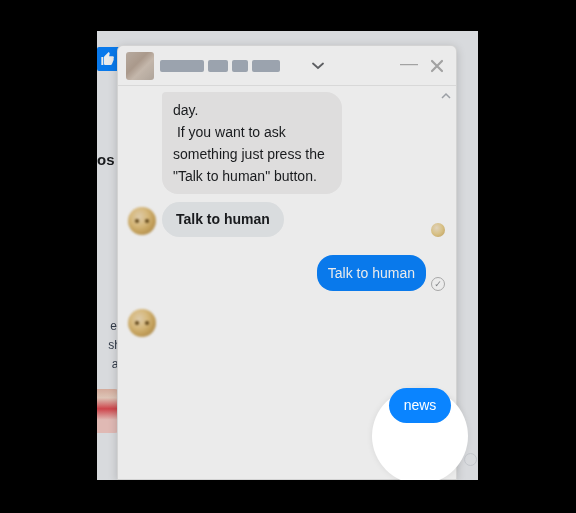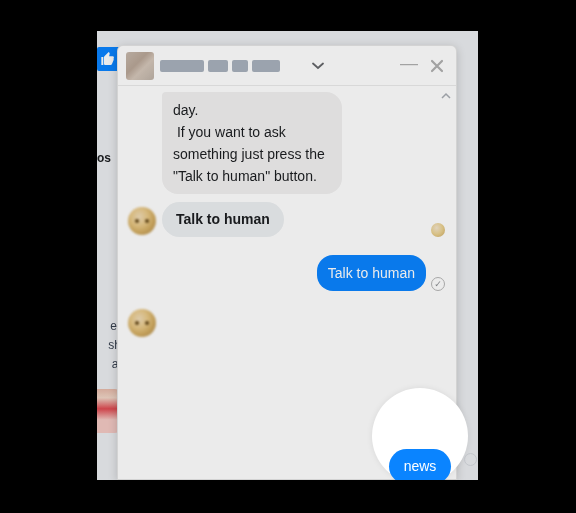--- a/index.html
+++ b/index.html
@@ -66,21 +66,21 @@
       z-index: 1;
       filter: blur(0.6px);
     }
     .other-post {
       position: absolute;
       left: 0;
       top: 120px;
       width: 20px;
       height: 16px;
       color: #1c1e21;
-      font-size: 12px;
+      font-size: 15px;
       font-weight: 600;
       z-index: 1;
     }
     .chat-window {
       position: absolute;
       left: 20px;
       top: 14px;
       width: 340px;
       height: 435px;
       background: #fff;
@@ -213,21 +213,21 @@
     .news-circle {
       position:absolute;
       right: 10px;
       bottom: -4px;
       width: 96px;
       height: 96px;
       border-radius: 50%;
       background: #fff;
       box-shadow: 0 0 6px rgba(0,0,0,0.08);
       z-index: 40;
-      display:flex;align-items:flex-end;justify-content:center;
+      display:flex;align-items:flex-start;justify-content:center;
     }
     .news-pill {
       background:#0a84ff;color:#fff;
       border-radius: 18px;
       padding: 9px 15px 10px;
       font-size: 14px;
       font-weight: 500;
     }
     .tiny-ring {
       position:absolute; right:1px; bottom:14px; width:13px;height:13px;

